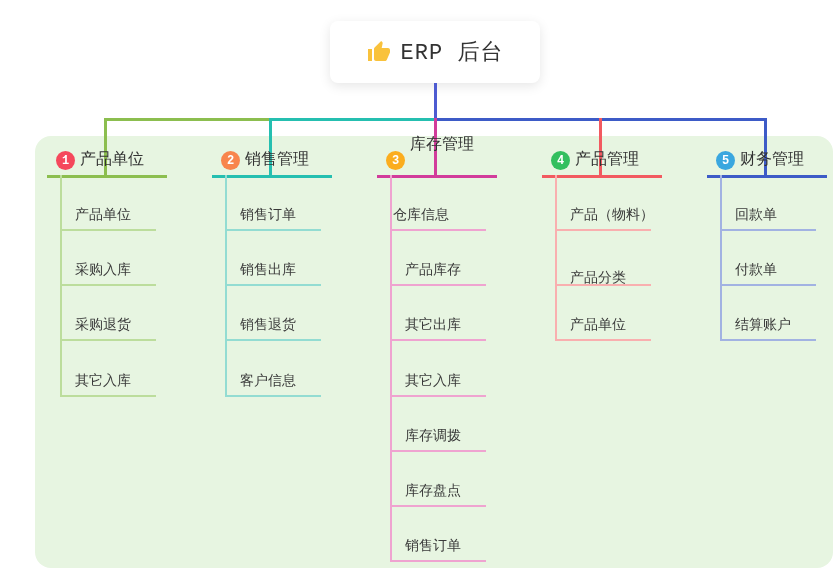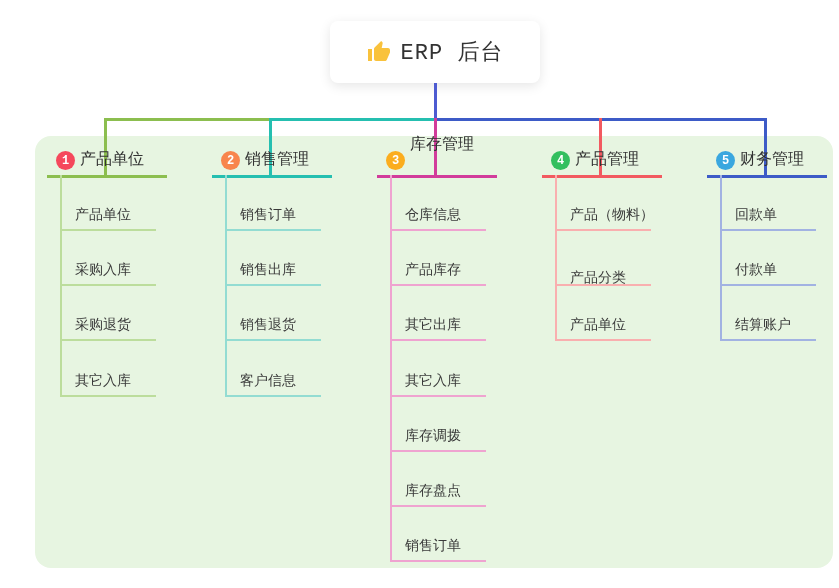--- a/index.html
+++ b/index.html
@@ -86,21 +86,21 @@
         <div class="item-label" style="left: 223px; top: 315px; color: #404040;">销售退货</div>
         <div class="underline" style="left: 208px; top: 339px; width: 96px; height: 2px; background: rgb(147, 220, 210);"></div>
         <div class="item-label" style="left: 223px; top: 371px; color: rgb(58, 58, 58);">客户信息</div>
         <div class="underline" style="left: 208px; top: 395px; width: 96px; height: 2px; background: rgb(147, 220, 210);"></div>
       </div>
       <div class="abs" style="left: 0px; top: 0px;">
         <div class="badge" style="left: 369px; top: 151px; background: rgb(251, 173, 30);">3</div>
         <div class="branch-title" style="left: 393px; top: 136px; color: rgb(51, 51, 51);">库存管理</div>
         <div class="underline" style="left: 360px; top: 175px; width: 120px; height: 3px; background: rgb(210, 60, 155);"></div>
         <div class="vline" style="left: 373px; top: 175px; width: 2px; height: 387px; background: rgb(239, 163, 208);"></div>
-        <div class="item-label" style="left: 388px; top: 205px; color: rgb(58, 58, 58);">仓库信息</div>
+        <div class="item-label" style="left: 376px; top: 205px; color: rgb(58, 58, 58);">仓库信息</div>
         <div class="underline" style="left: 373px; top: 229px; width: 96px; height: 2px; background: rgb(239, 163, 208);"></div>
         <div class="item-label" style="left: 388px; top: 260px; color: rgb(58, 58, 58);">产品库存</div>
         <div class="underline" style="left: 373px; top: 284px; width: 96px; height: 2px; background: rgb(239, 163, 208);"></div>
         <div class="item-label" style="left: 388px; top: 315px; color: rgb(58, 58, 58);">其它出库</div>
         <div class="underline" style="left: 373px; top: 339px; width: 96px; height: 2px; background: rgb(239, 163, 208);"></div>
         <div class="item-label" style="left: 388px; top: 371px; color: rgb(58, 58, 58);">其它入库</div>
         <div class="underline" style="left: 373px; top: 395px; width: 96px; height: 2px; background: rgb(239, 163, 208);"></div>
         <div class="item-label" style="left: 388px; top: 426px; color: rgb(58, 58, 58);">库存调拨</div>
         <div class="underline" style="left: 373px; top: 450px; width: 96px; height: 2px; background: rgb(239, 163, 208);"></div>
         <div class="item-label" style="left: 388px; top: 481px; color: rgb(58, 58, 58);">库存盘点</div>

